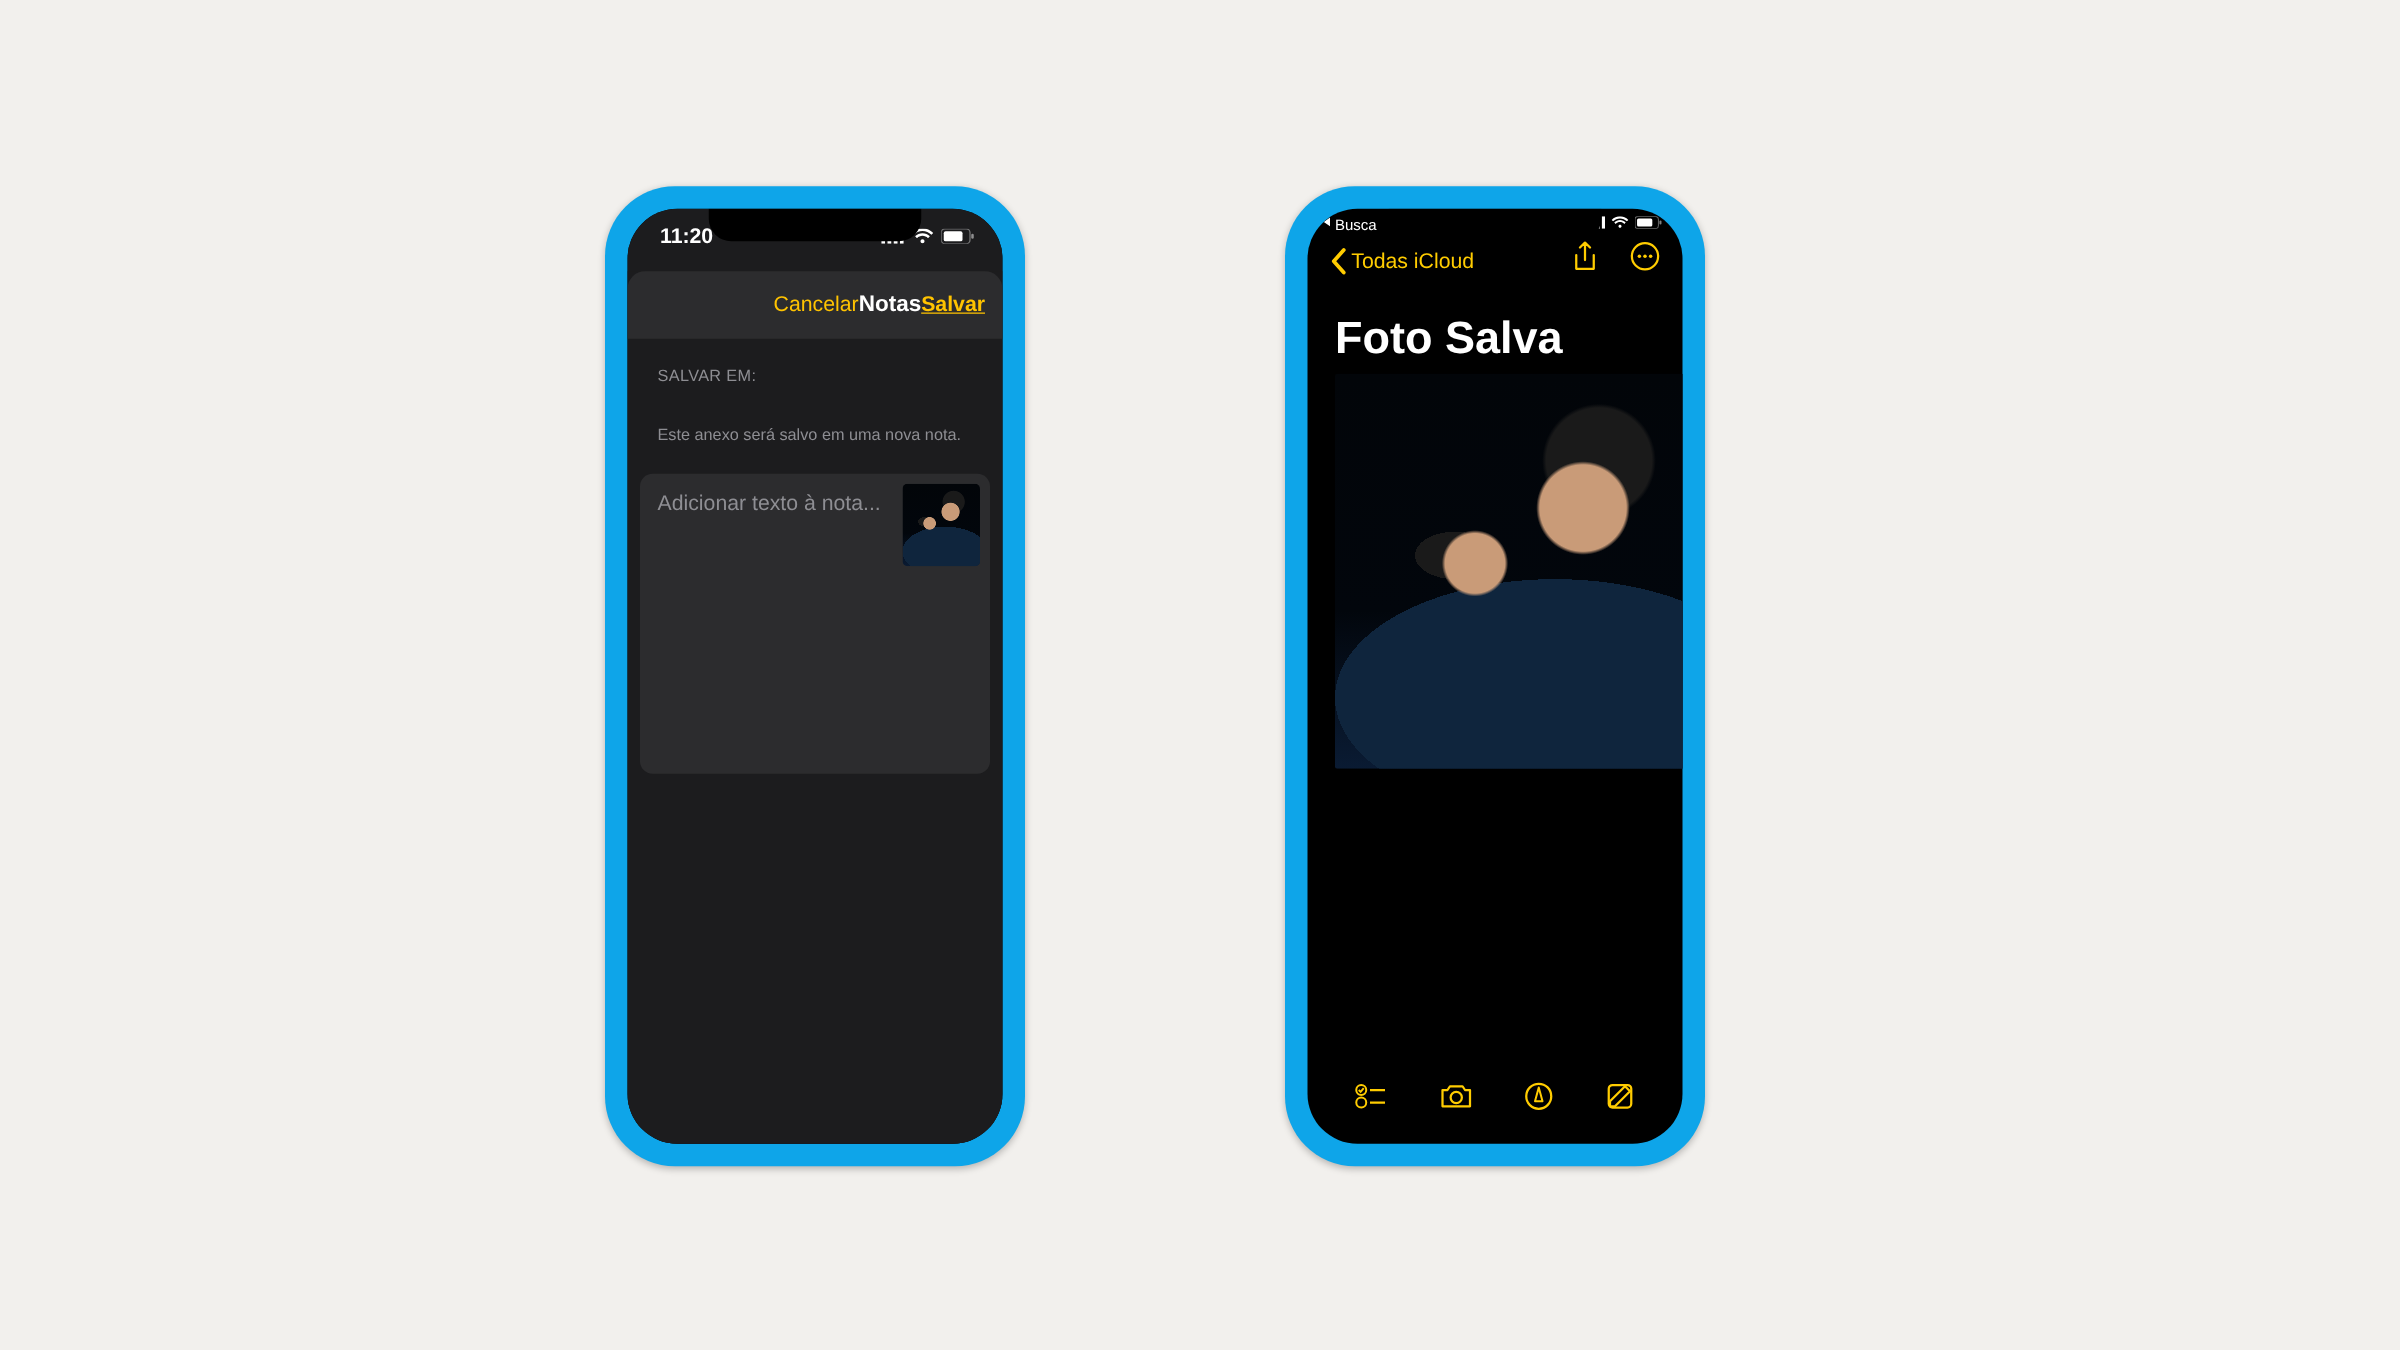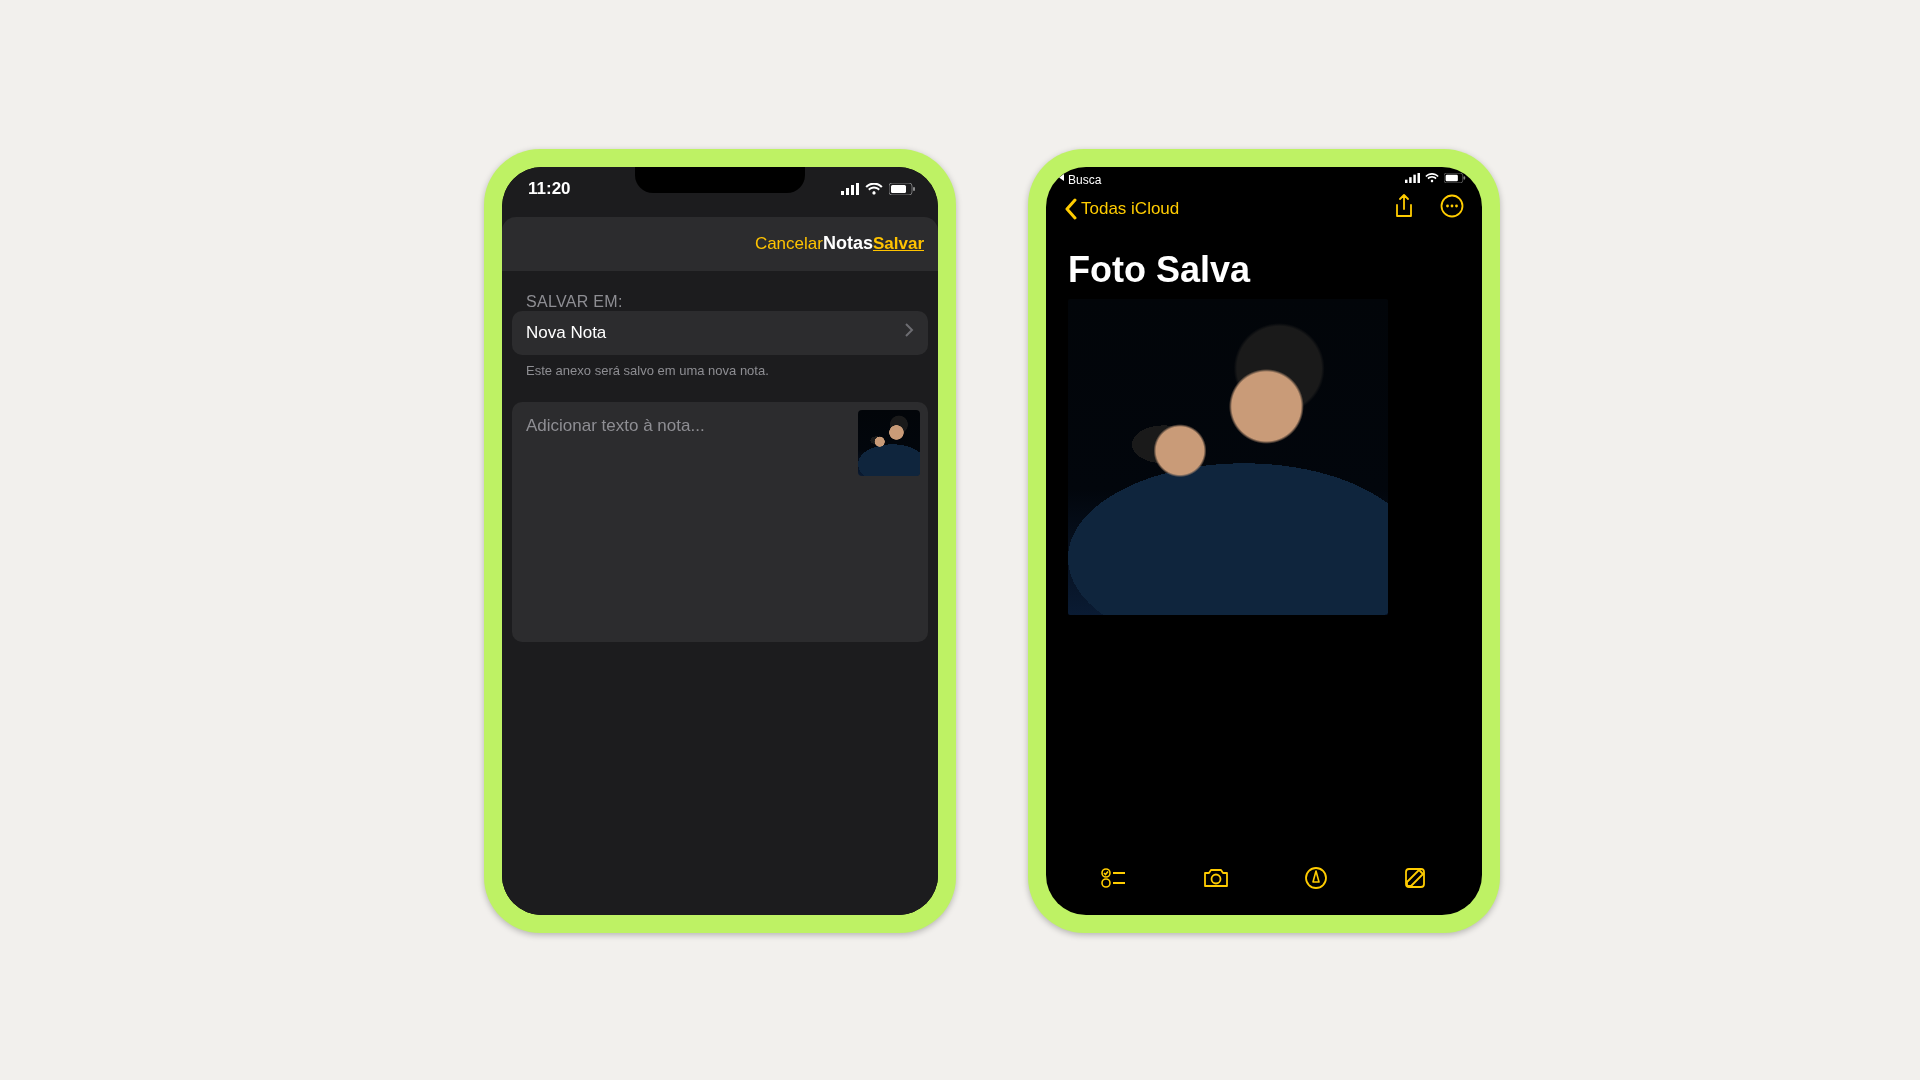--- a/index.html
+++ b/index.html
@@ -12,23 +12,23 @@
     justify-content: center;
     font-family: -apple-system, "Helvetica Neue", Arial, sans-serif;
   }
   .stage {
     position: relative;
     width: 1456px;
     height: 819px;
   }
   .phone {
     position: absolute;
-    width: 472px;
+    width: 336px;
     height: 784px;
-    background: #bef264;
+    background: #0ea5e9;
     border-radius: 56px;
     box-shadow: 0 2px 6px rgba(0,0,0,.25);
   }
   .phone-left  { left: 252px; top: 18px; }
   .phone-right { left: 796px; top: 18px; }
   .screen {
     position: absolute;
     inset: 18px;
     background: #000;
     border-radius: 40px;
@@ -66,22 +66,22 @@
     height:54px;
     display:flex; align-items:center; justify-content:flex-end;
     padding:0 14px;
     border-top-left-radius:14px; border-top-right-radius:14px;
   }
   .sheet-header .title { color:#fff; font-size:18px; font-weight:600; }
   .link { color:#ffc300; font-size:17px; }
   .link.bold { font-weight:600;text-decoration:underline; }
 
   .section-label {
-    color:#8e8e93; font-size:16px; letter-spacing:.3px;
-    padding:22px 24px 0;
+    color:#8e8e93; font-size:13px; letter-spacing:.3px;
+    padding:22px 24px 24px;
   }
   .row {
     margin:0 10px;
     background:#2c2c2e;
     border-radius:10px;
     height:44px;
     display:flex; align-items:center; justify-content:space-between;
     padding:0 14px;
     color:#fff; font-size:17px;
   }
@@ -181,28 +181,20 @@
 
         <div class="sheet">
           <div class="sheet-header">
             <span class="link">Cancelar</span>
             <span class="title">Notas</span>
             <span class="link bold">Salvar</span>
           </div>
 
           <div class="section-label">SALVAR EM:</div>
 
-          <div class="row">
-            <span>Nova Nota</span>
-            <span class="chev">
-              <svg width="10" height="16" viewBox="0 0 10 16">
-                  <path d="M2 2l6 6-6 6" fill="none" stroke="currentColor" stroke-width="2"></path>
-                </svg>
-            </span>
-          </div>
 
           <div class="hint">Este anexo será salvo em uma nova nota.</div>
 
           <div class="compose">
             <span>Adicionar texto à nota...</span>
             <div class="thumb">
               <div class="singer"></div>
             </div>
           </div>
         </div>

